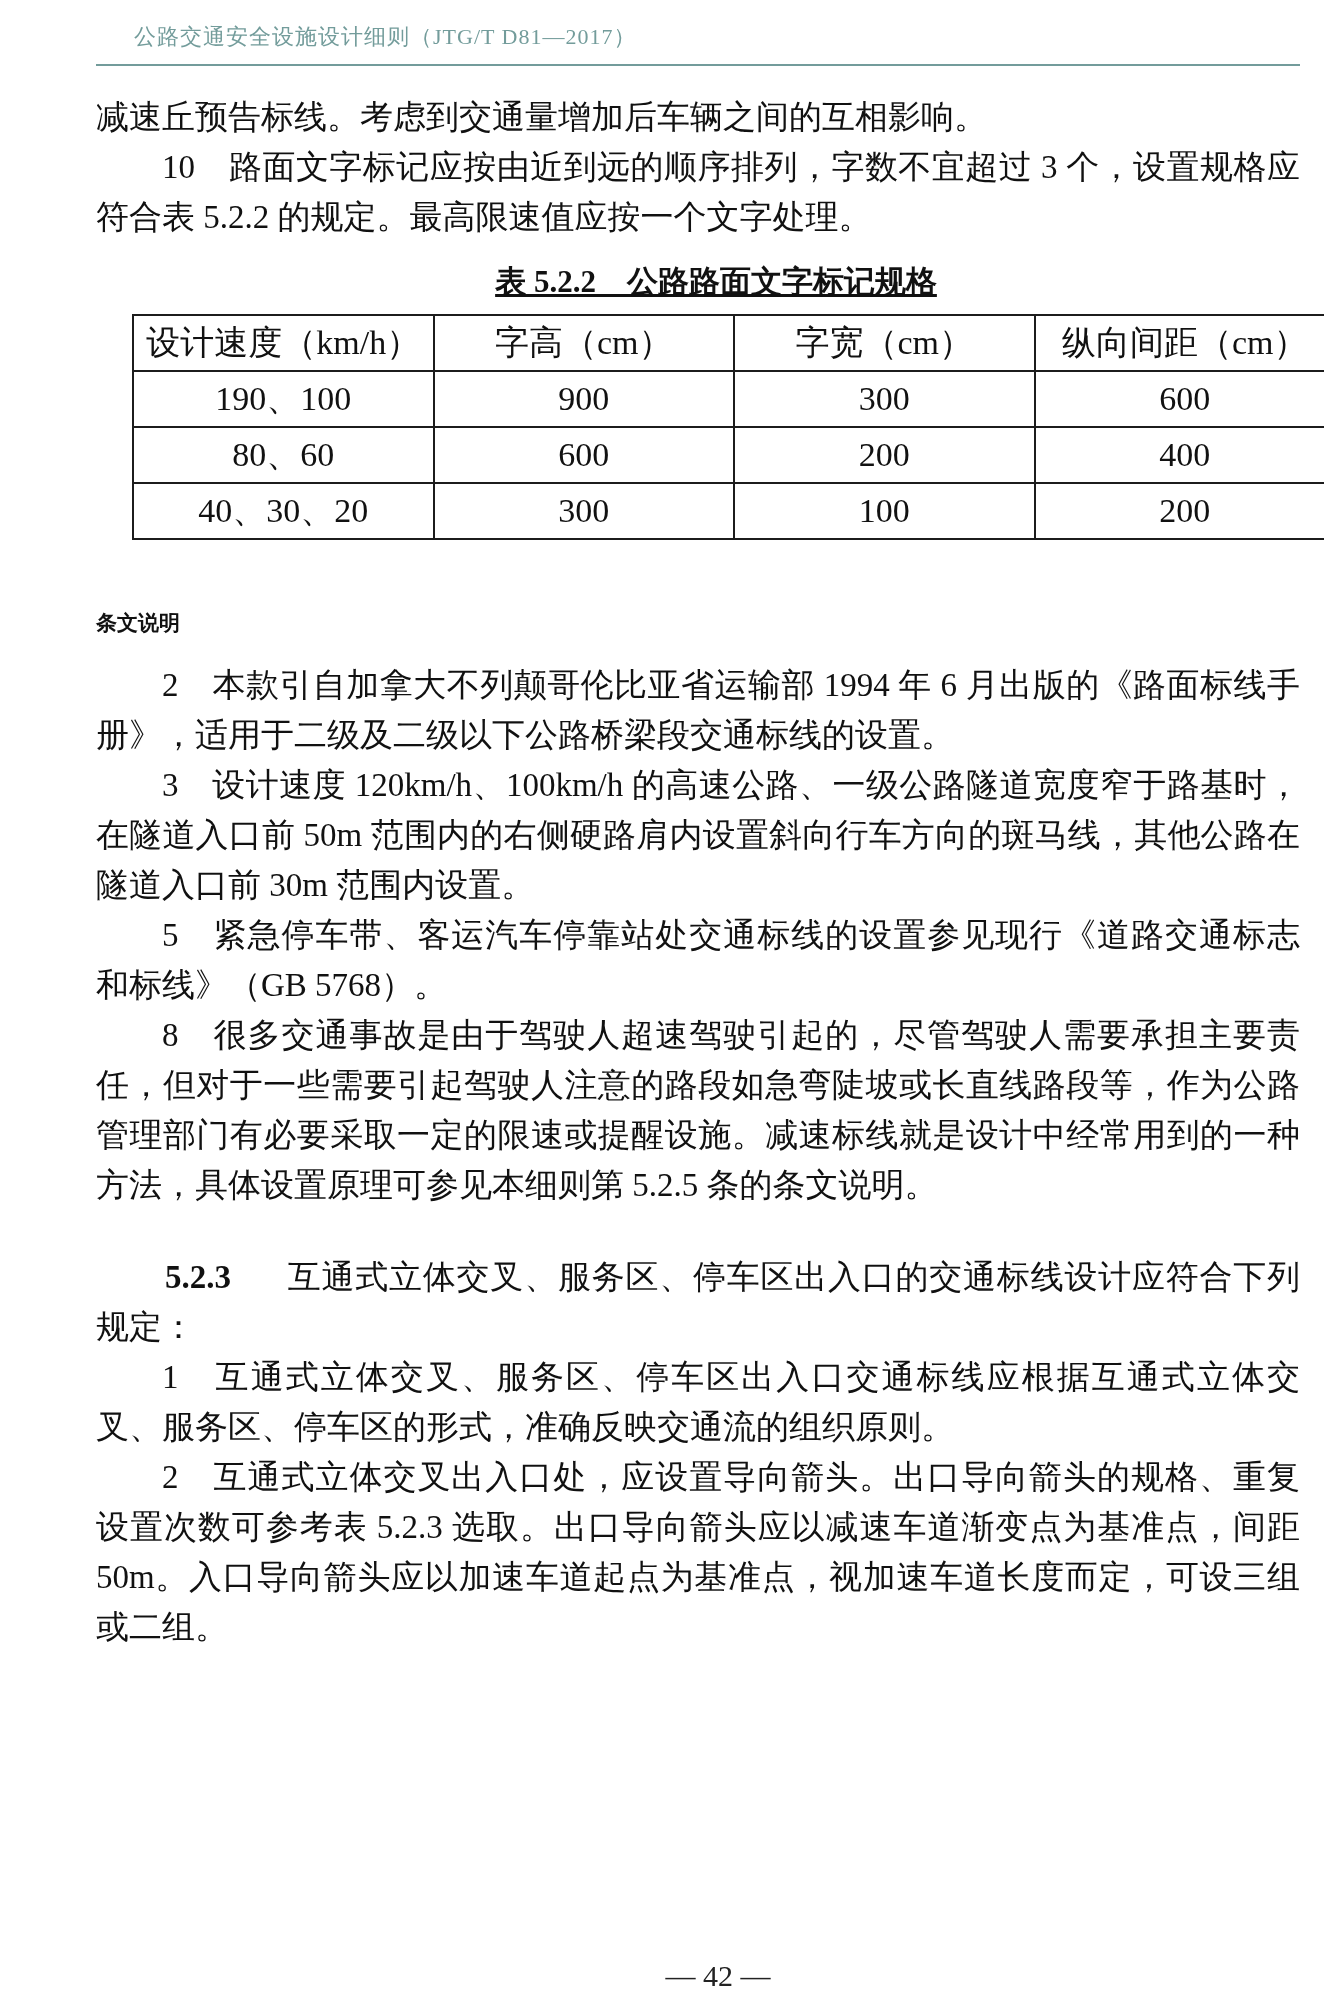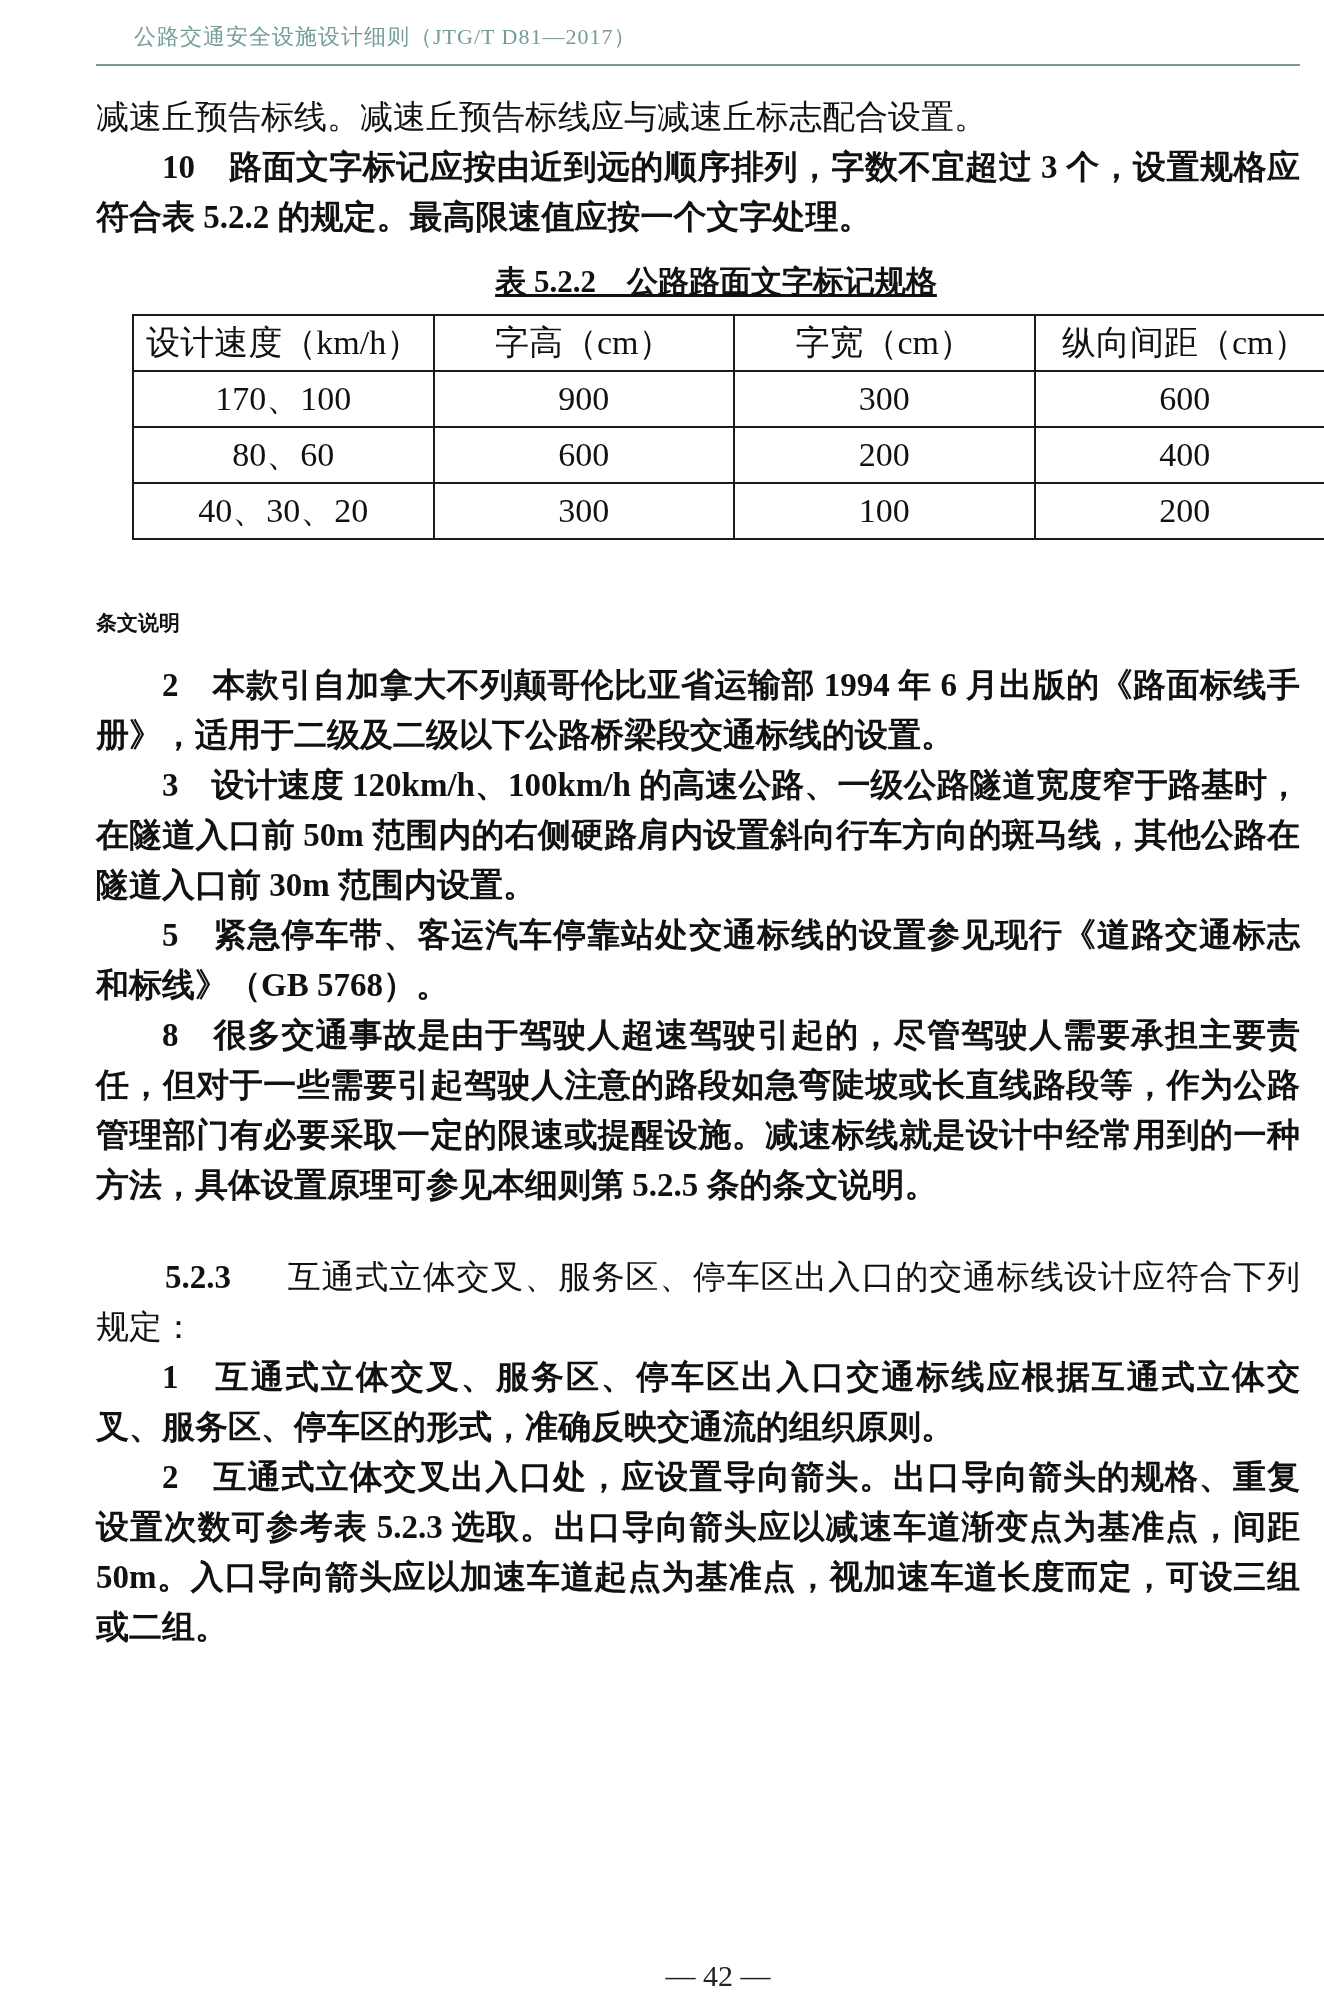--- a/index.html
+++ b/index.html
@@ -29,21 +29,21 @@
   
   .content {
     margin-top: 26px;
     font-size: 33px;
     line-height: 50px;
     text-align: justify;
     color: var(--ink);
   }
   .para { margin: 0; }
   .no-indent { text-indent: 0; }
-  .indent { text-indent: 2em; font-weight: bold; }
+  .indent { text-indent: 2em; }
 
   
   .table-caption {
     margin-top: 16px;
     margin-bottom: 8px;
     text-align: center;
     font-weight: 700;
     font-size: 31px;
     line-height: 48px;
     text-decoration: underline;
@@ -92,37 +92,37 @@
 <body>
 
 <div class="page">
 
   <header class="doc-header">
     <div class="doc-header-title">公路交通安全设施设计细则（JTG/T D81—2017）</div>
   </header>
 
   <main class="content">
 
-    <p class="para no-indent">减速丘预告标线。减速丘预告标线应与减速丘标志配合设置。</p>
+    <p class="para no-indent">减速丘预告标线。考虑到交通量增加后车辆之间的互相影响。</p>
     <p class="para indent">10　路面文字标记应按由近到远的顺序排列，字数不宜超过 3 个，设置规格应符合表 5.2.2 的规定。最高限速值应按一个文字处理。</p>
 
     <div class="table-caption">表 5.2.2　公路路面文字标记规格</div>
 
     <table class="spec-table">
       <thead>
         <tr>
           <th>设计速度（km/h）</th>
           <th>字高（cm）</th>
           <th>字宽（cm）</th>
           <th>纵向间距（cm）</th>
         </tr>
       </thead>
       <tbody>
         <tr>
-          <td>170、100</td>
+          <td>190、100</td>
           <td>900</td>
           <td>300</td>
           <td>600</td>
         </tr>
         <tr>
           <td>80、60</td>
           <td>600</td>
           <td>200</td>
           <td>400</td>
         </tr>

